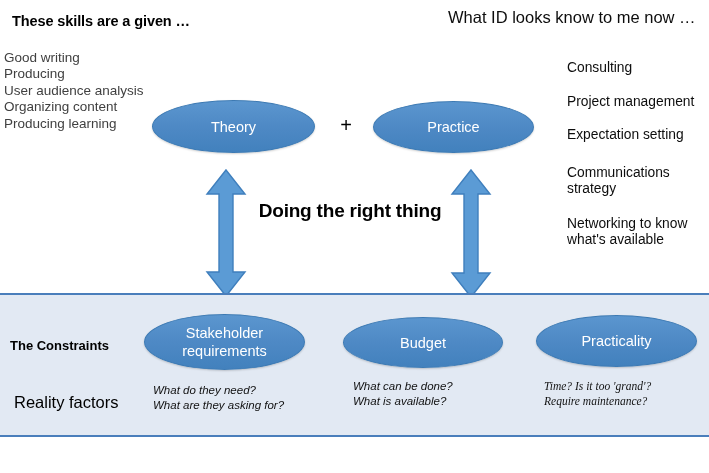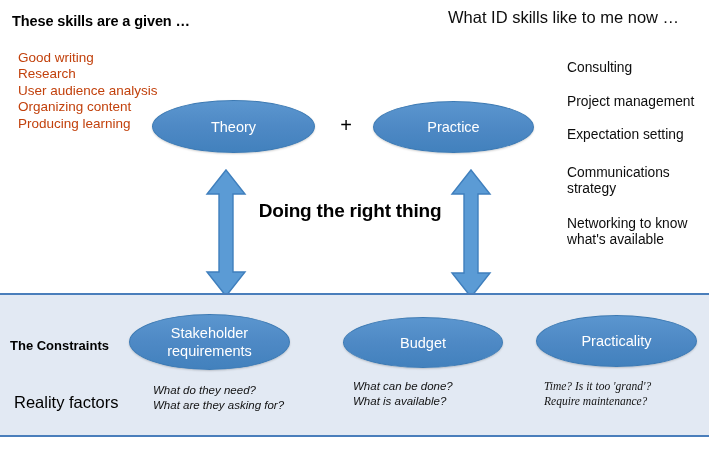--- a/index.html
+++ b/index.html
@@ -37,25 +37,25 @@
     top: 8px;
     font-size: 16.5px;
     font-weight: normal;
     color: #0d0d0d;
     white-space: nowrap;
   }
 
   
   .skills-list {
     position: absolute;
-    left: 18px;
+    left: 4px;
     top: 50px;
     font-size: 13.5px;
     line-height: 16.4px;
-    color: #c2410c;
+    color: #404040;
   }
   .skills-list div { white-space: nowrap; }
 
   
   .roles-list {
     position: absolute;
     left: 567px;
     top: 60px;
     font-size: 13.8px;
     color: #0d0d0d;
@@ -151,25 +151,25 @@
     color: #111111;
     white-space: nowrap;
   }
 </style>
 </head>
 <body>
 
 <div id="canvas">
 
   <div class="title-left">These skills are a given …</div>
-  <div class="title-right">What ID skills like to me now …</div>
+  <div class="title-right">What ID looks know to me now …</div>
 
   <div class="skills-list">
     <div>Good writing</div>
-    <div>Research</div>
+    <div>Producing</div>
     <div>User audience analysis</div>
     <div>Organizing content</div>
     <div>Producing learning</div>
   </div>
 
   <div class="roles-list">
     <div class="role">Consulting</div>
     <div class="role">Project management</div>
     <div class="role" style="margin-bottom:21px;">Expectation setting</div>
     <div class="role" style="margin-bottom:18px;">Communications strategy</div>
@@ -194,21 +194,21 @@
     <polygon points="22,2 41,26 29,26 29,105 41,105 22,129 3,105 15,105 15,26 3,26" fill="#5b9bd5" stroke="#3f7fbd" stroke-width="1.4" stroke-linejoin="miter"></polygon>
   </svg>
 
   <div class="center-caption">Doing the right thing</div>
 
   <div class="constraints-panel"></div>
 
   <div class="constraints-label">The Constraints</div>
   <div class="reality-label">Reality factors</div>
 
-  <div class="ellipse" style="left:129px; top:314px; width:161px; height:56px;justify-content:center;">
+  <div class="ellipse" style="left:144px; top:314px; width:161px; height:56px;justify-content:center;">
     <div>
       <span>Stakeholder</span>
       <span>requirements</span>
     </div>
   </div>
   <div class="caption" style="left:153px; top:383px;">
     <div>What do they need?</div>
     <div>What are they asking for?</div>
   </div>
 

